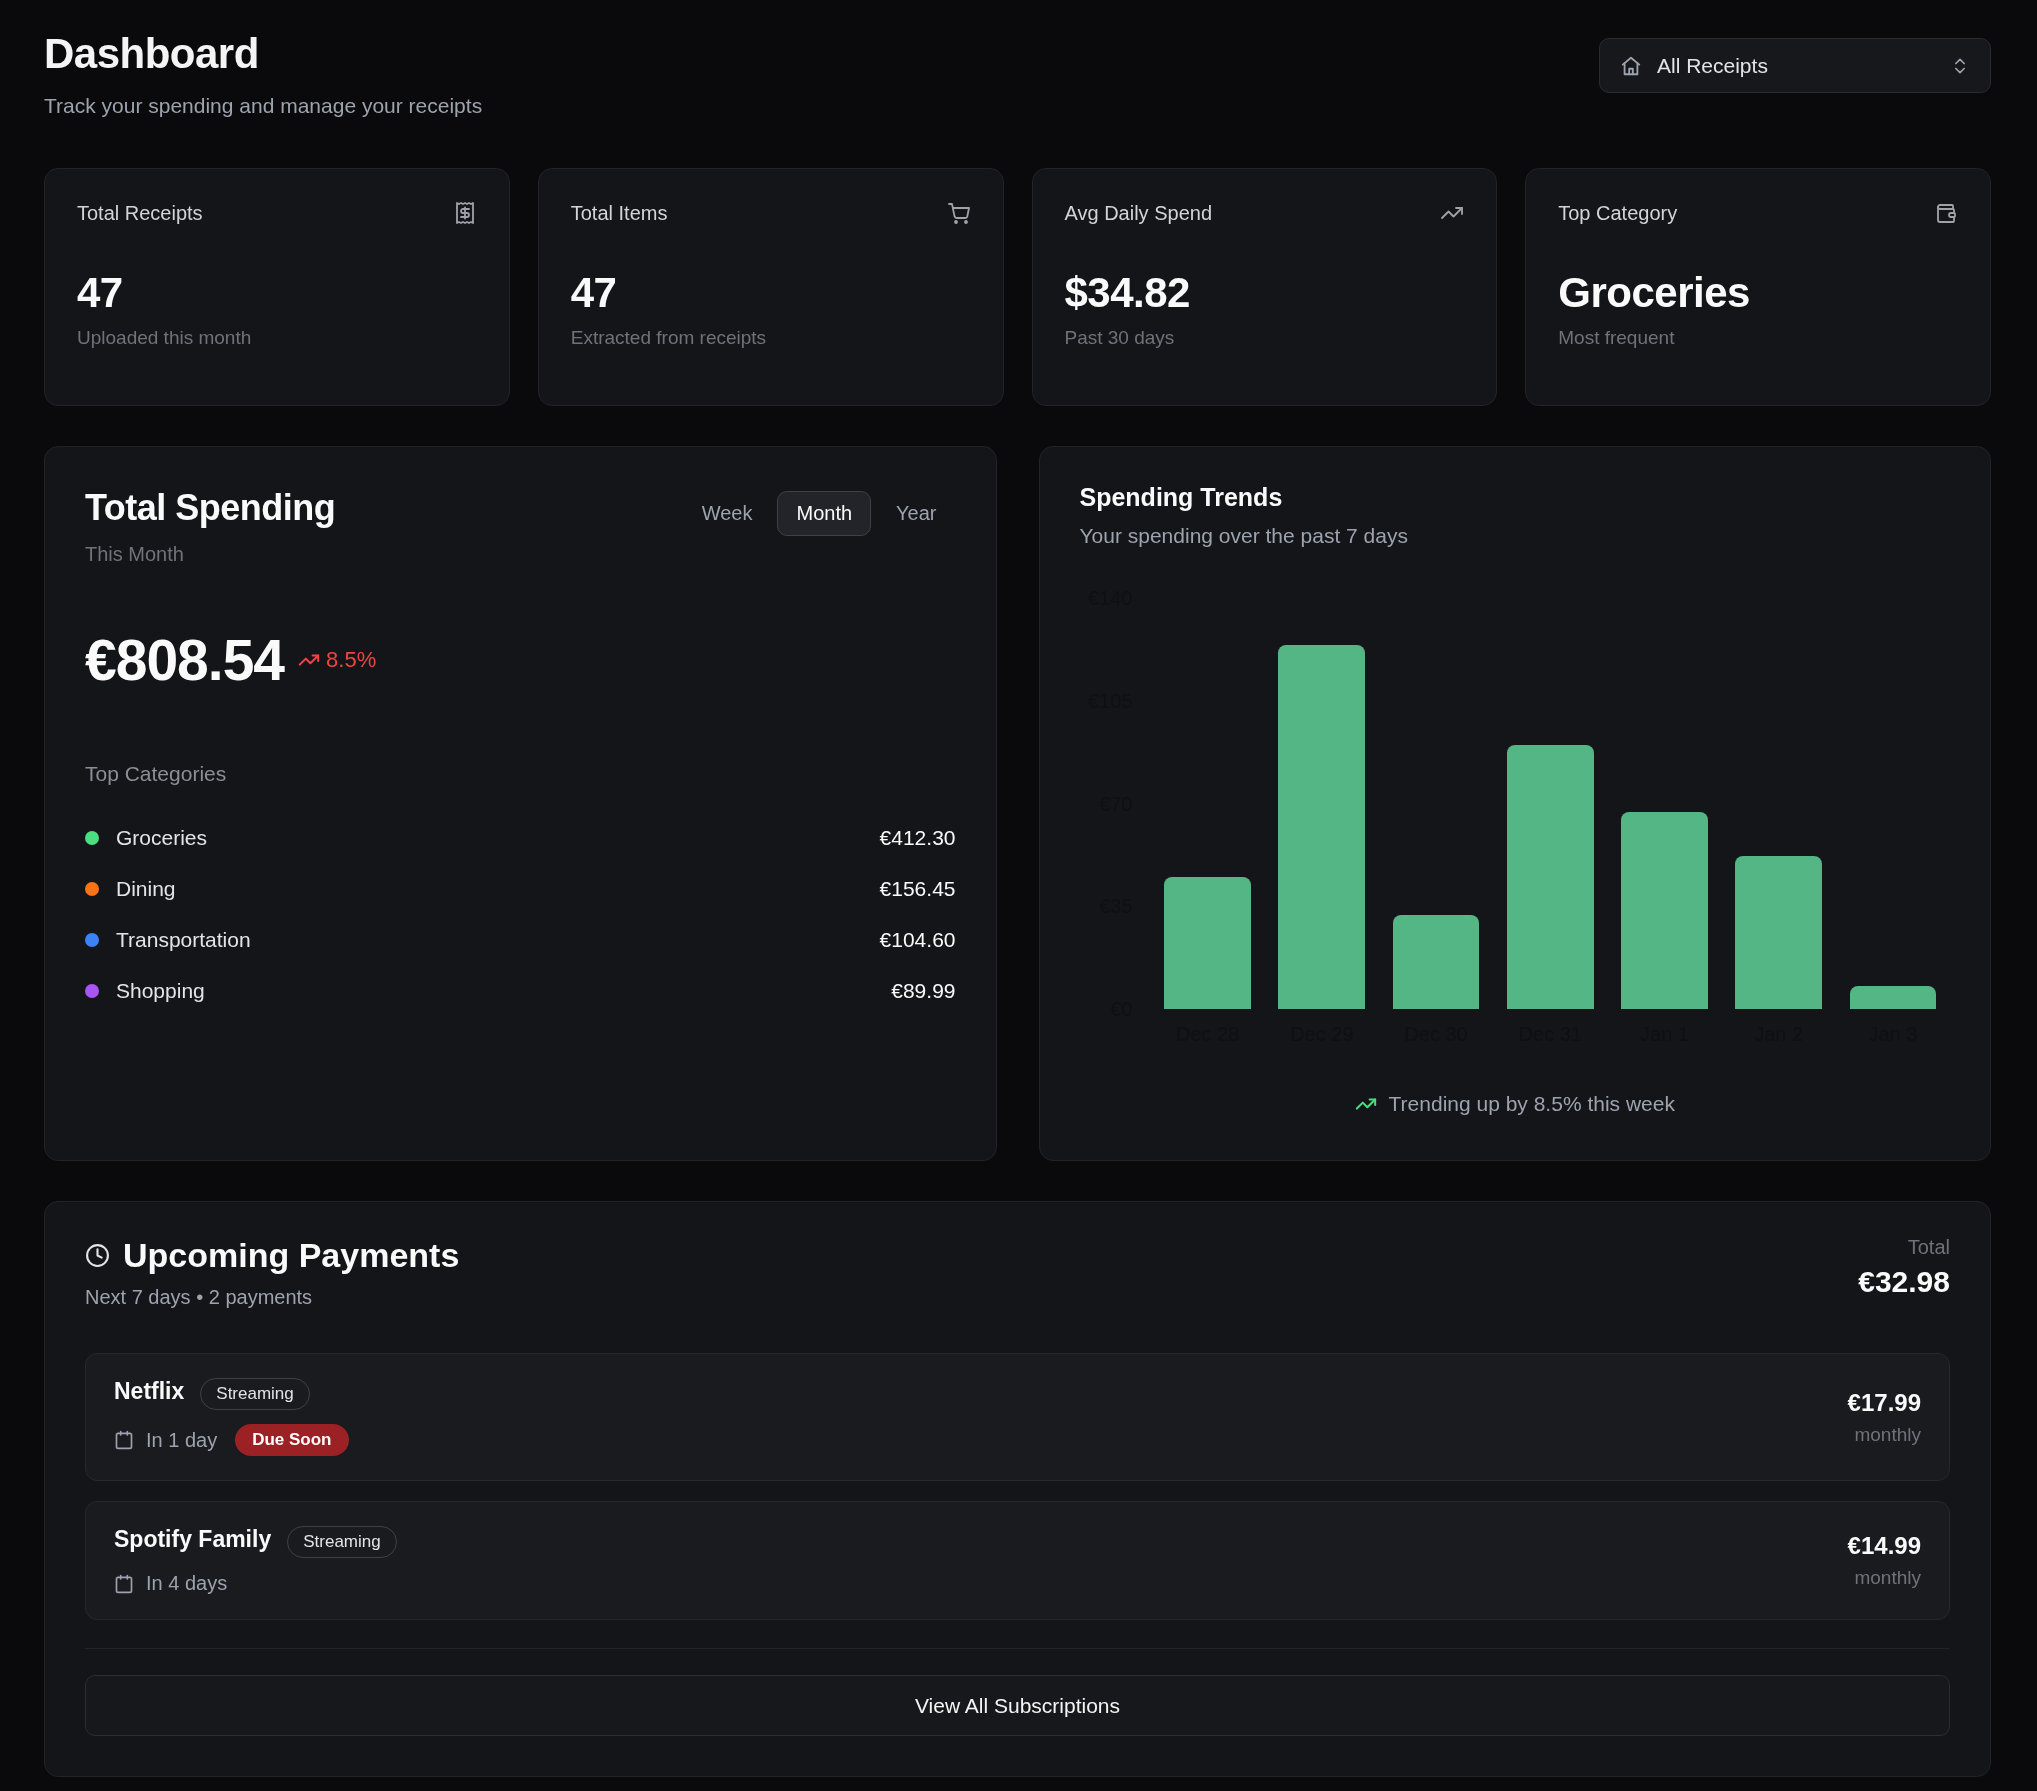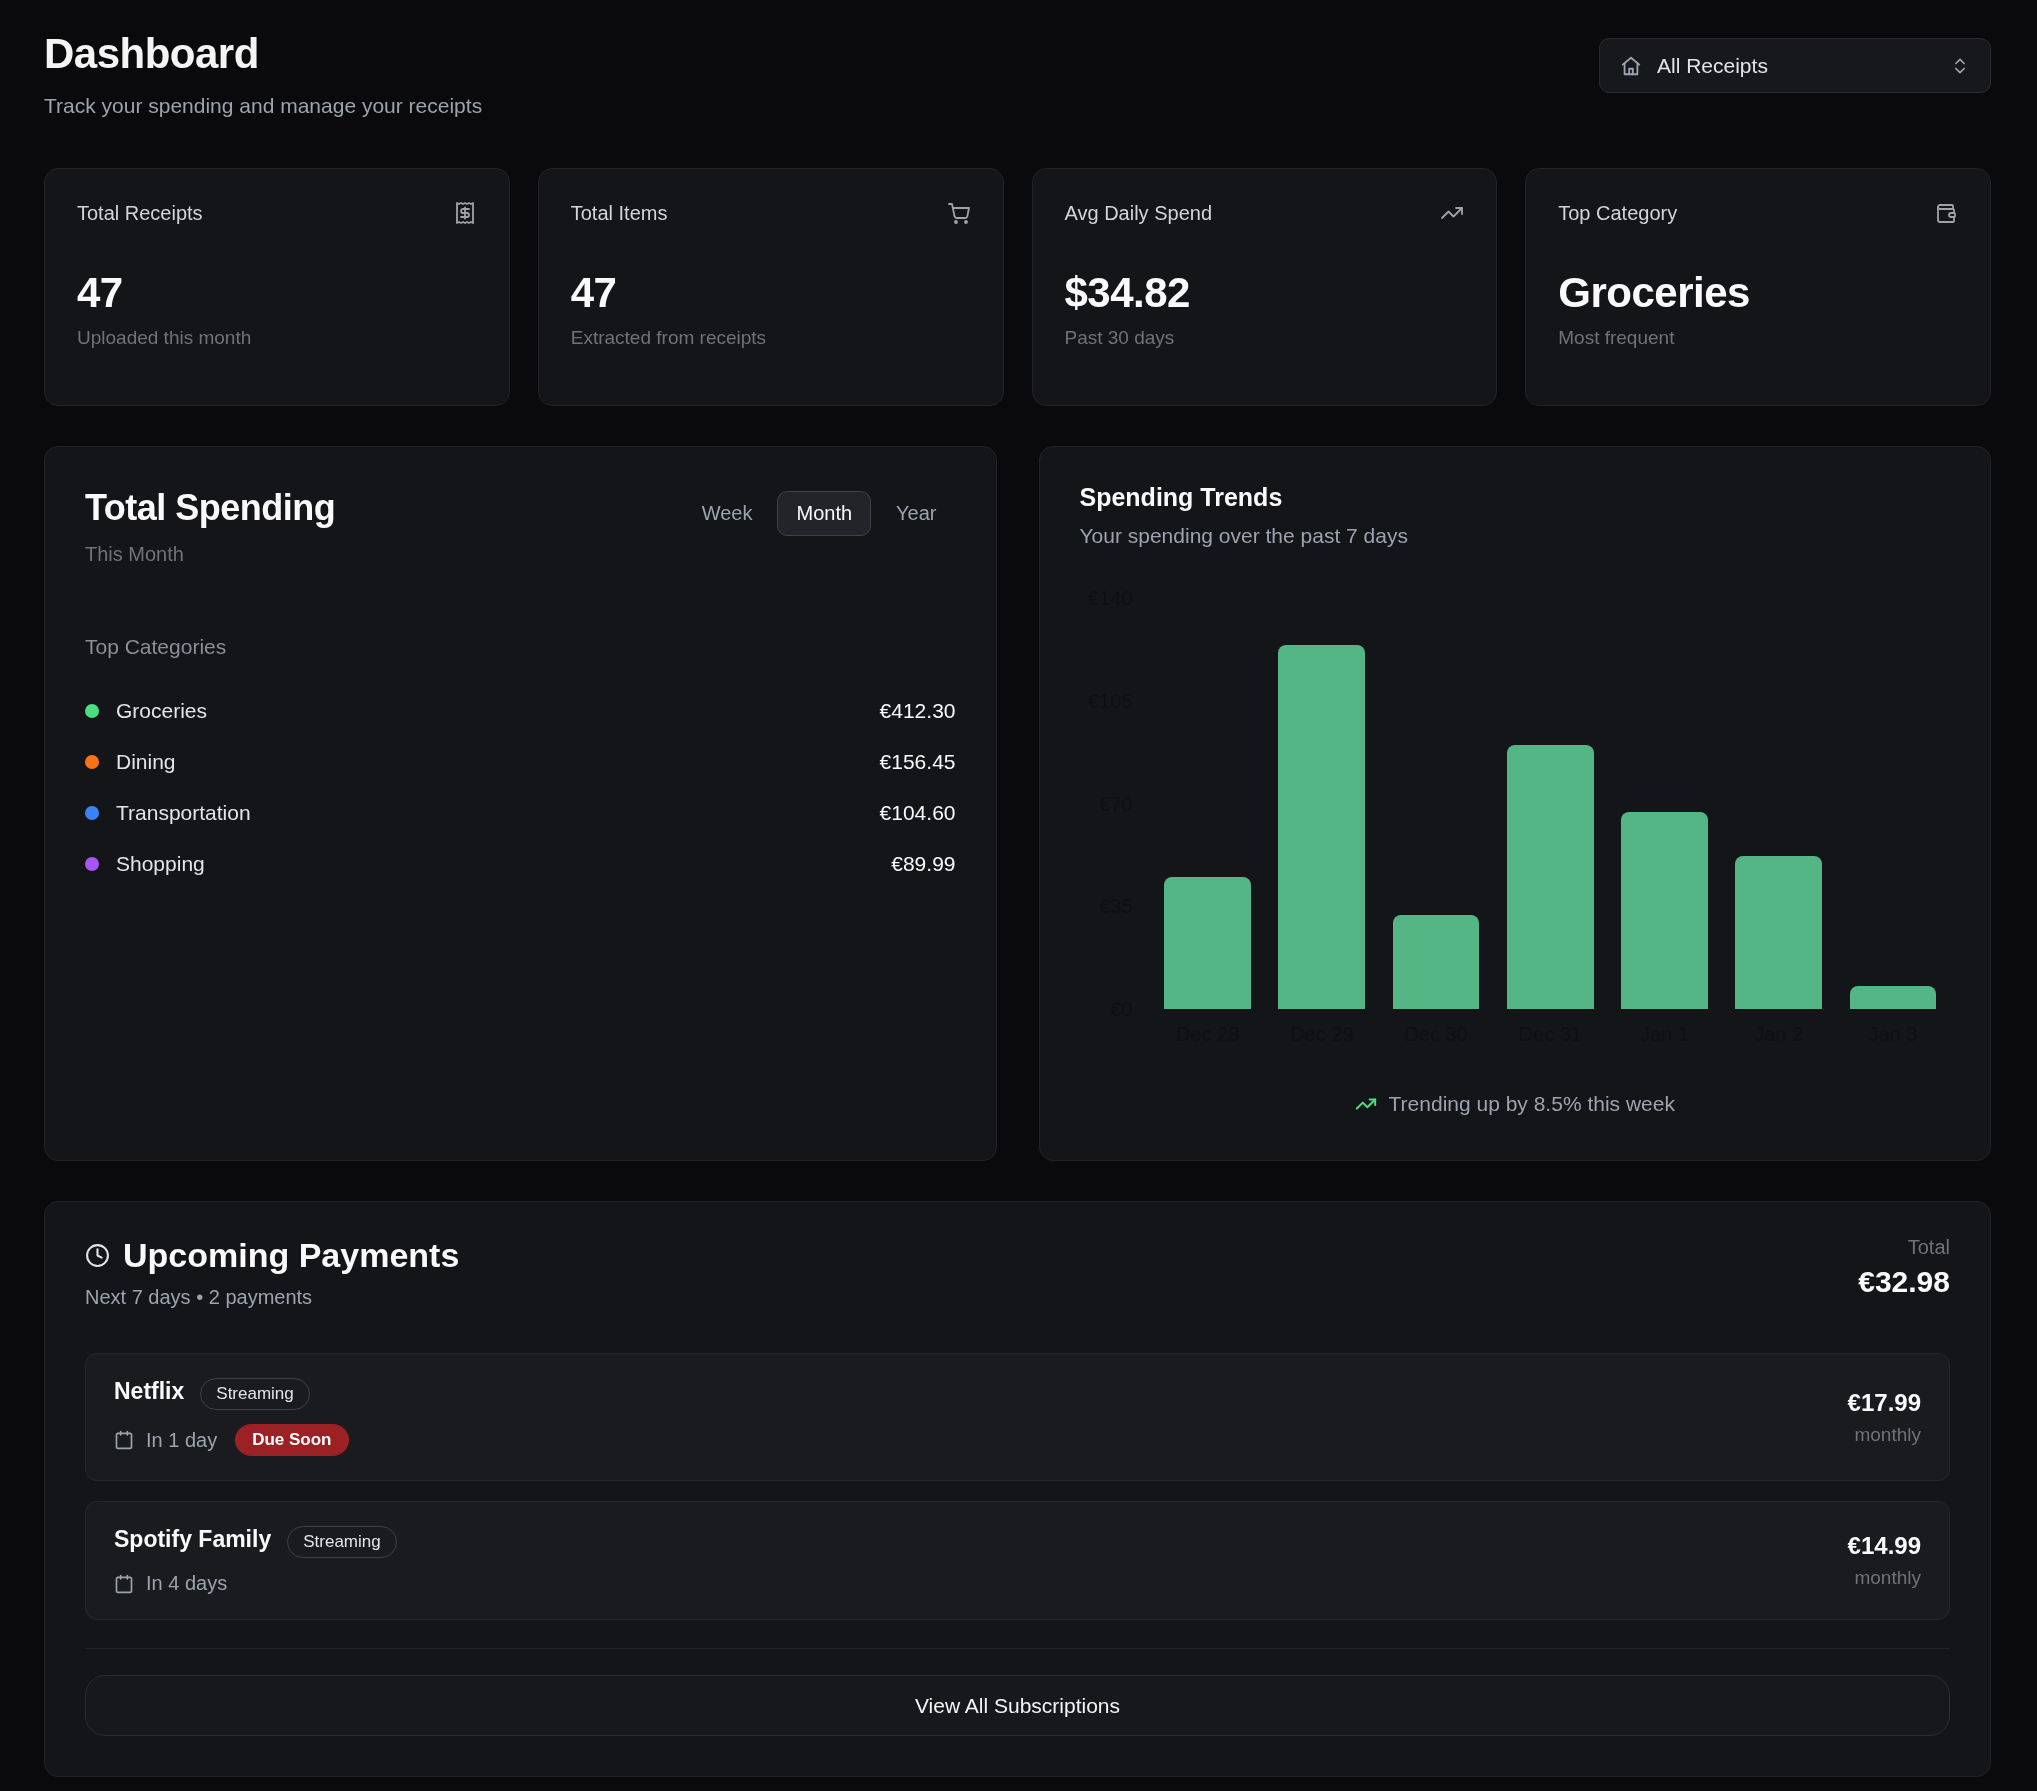--- a/index.html
+++ b/index.html
@@ -91,21 +91,21 @@
   .pay-due { font-size:20px; }
   .badge-due {
     font-size:17px; font-weight:700; color:#ffffff; background:#9b2125;
     border-radius:989px; padding:6px 17px; margin-left:6px;
   }
   .pay-right { text-align:right; }
   .pay-amount { font-size:24px; font-weight:700; }
   .pay-cycle { font-size:19px; color:#71717a; margin-top:7px; }
   .divider { border:none; border-top:1px solid #222327; margin:28px 0 26px; }
   .view-all-btn {
-    width:100%; height:61px; border-radius:20px; background:#17181c;
+    width:100%; height:61px; border-radius:10px; background:#17181c;
     border:1px solid #2b2d33; color:#f4f4f5; font-size:21px; font-weight:500;
     font-family:inherit; cursor:pointer; display:flex; align-items:center; justify-content:center;
   }
 </style>
 </head>
 <body>
 
 <div class="header">
   <div>
     <div class="page-title">Dashboard</div>
@@ -197,20 +197,32 @@
       <div>
         <div class="spend-title">Total Spending</div>
         <div class="spend-period">This Month</div>
       </div>
       <div class="tabs">
         <span class="tab">Week</span>
         <span class="tab active">Month</span>
         <span class="tab">Year</span>
       </div>
     </div>
+    <div class="amount-row">
+      <span class="big-amount">€808.54</span>
+      <span class="change" id="change-indicator" style="color: rgb(239, 68, 68);">
+        <span class="icon">
+          <svg width="22" height="22" viewBox="0 0 24 24" fill="none" stroke="currentColor" stroke-width="2.2" stroke-linecap="round" stroke-linejoin="round">
+              <polyline points="22 7 13.5 15.5 8.5 10.5 2 17"></polyline>
+              <polyline points="16 7 22 7 22 13"></polyline>
+            </svg>
+        </span>
+        <span>8.5%</span>
+      </span>
+    </div>
     <div class="cats-label">Top Categories</div>
     <div class="cat-list">
       <div class="cat-row">
         <span class="cat-left">
           <span class="cat-dot" style="background: rgb(74, 222, 128);"></span>
           <span class="cat-name">Groceries</span>
         </span>
         <span class="cat-amount">€412.30</span>
       </div>
       <div class="cat-row">

